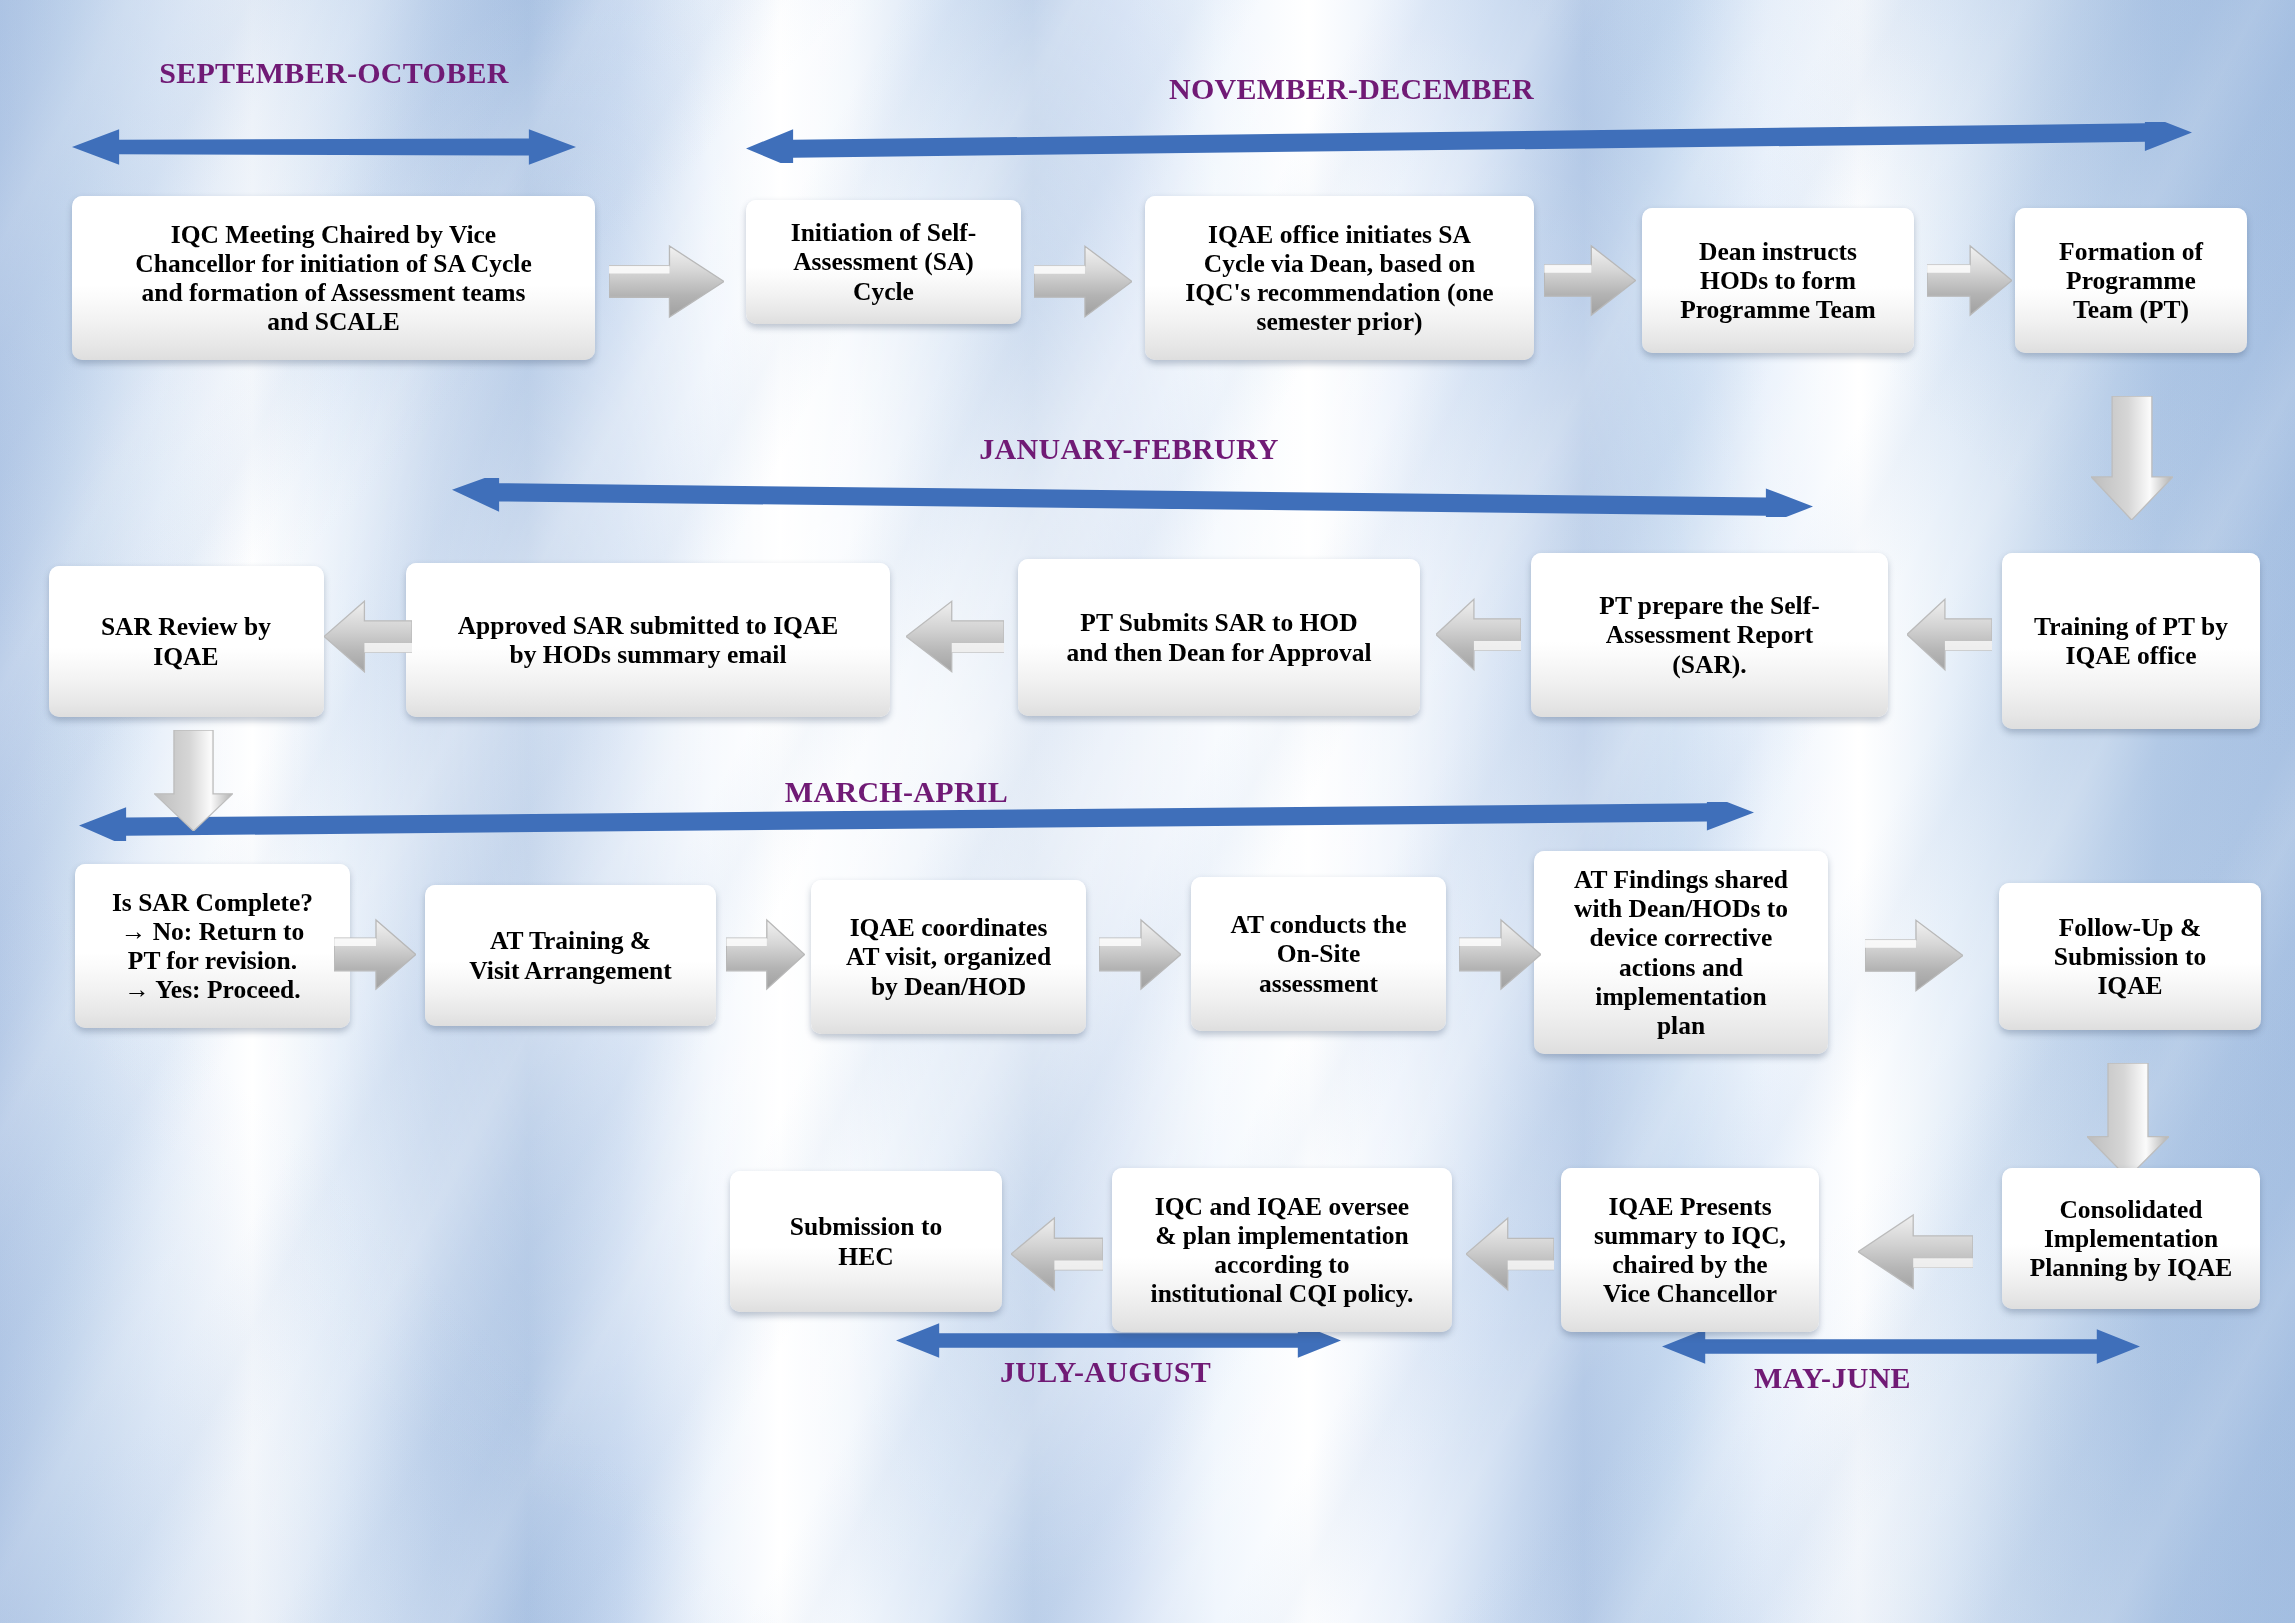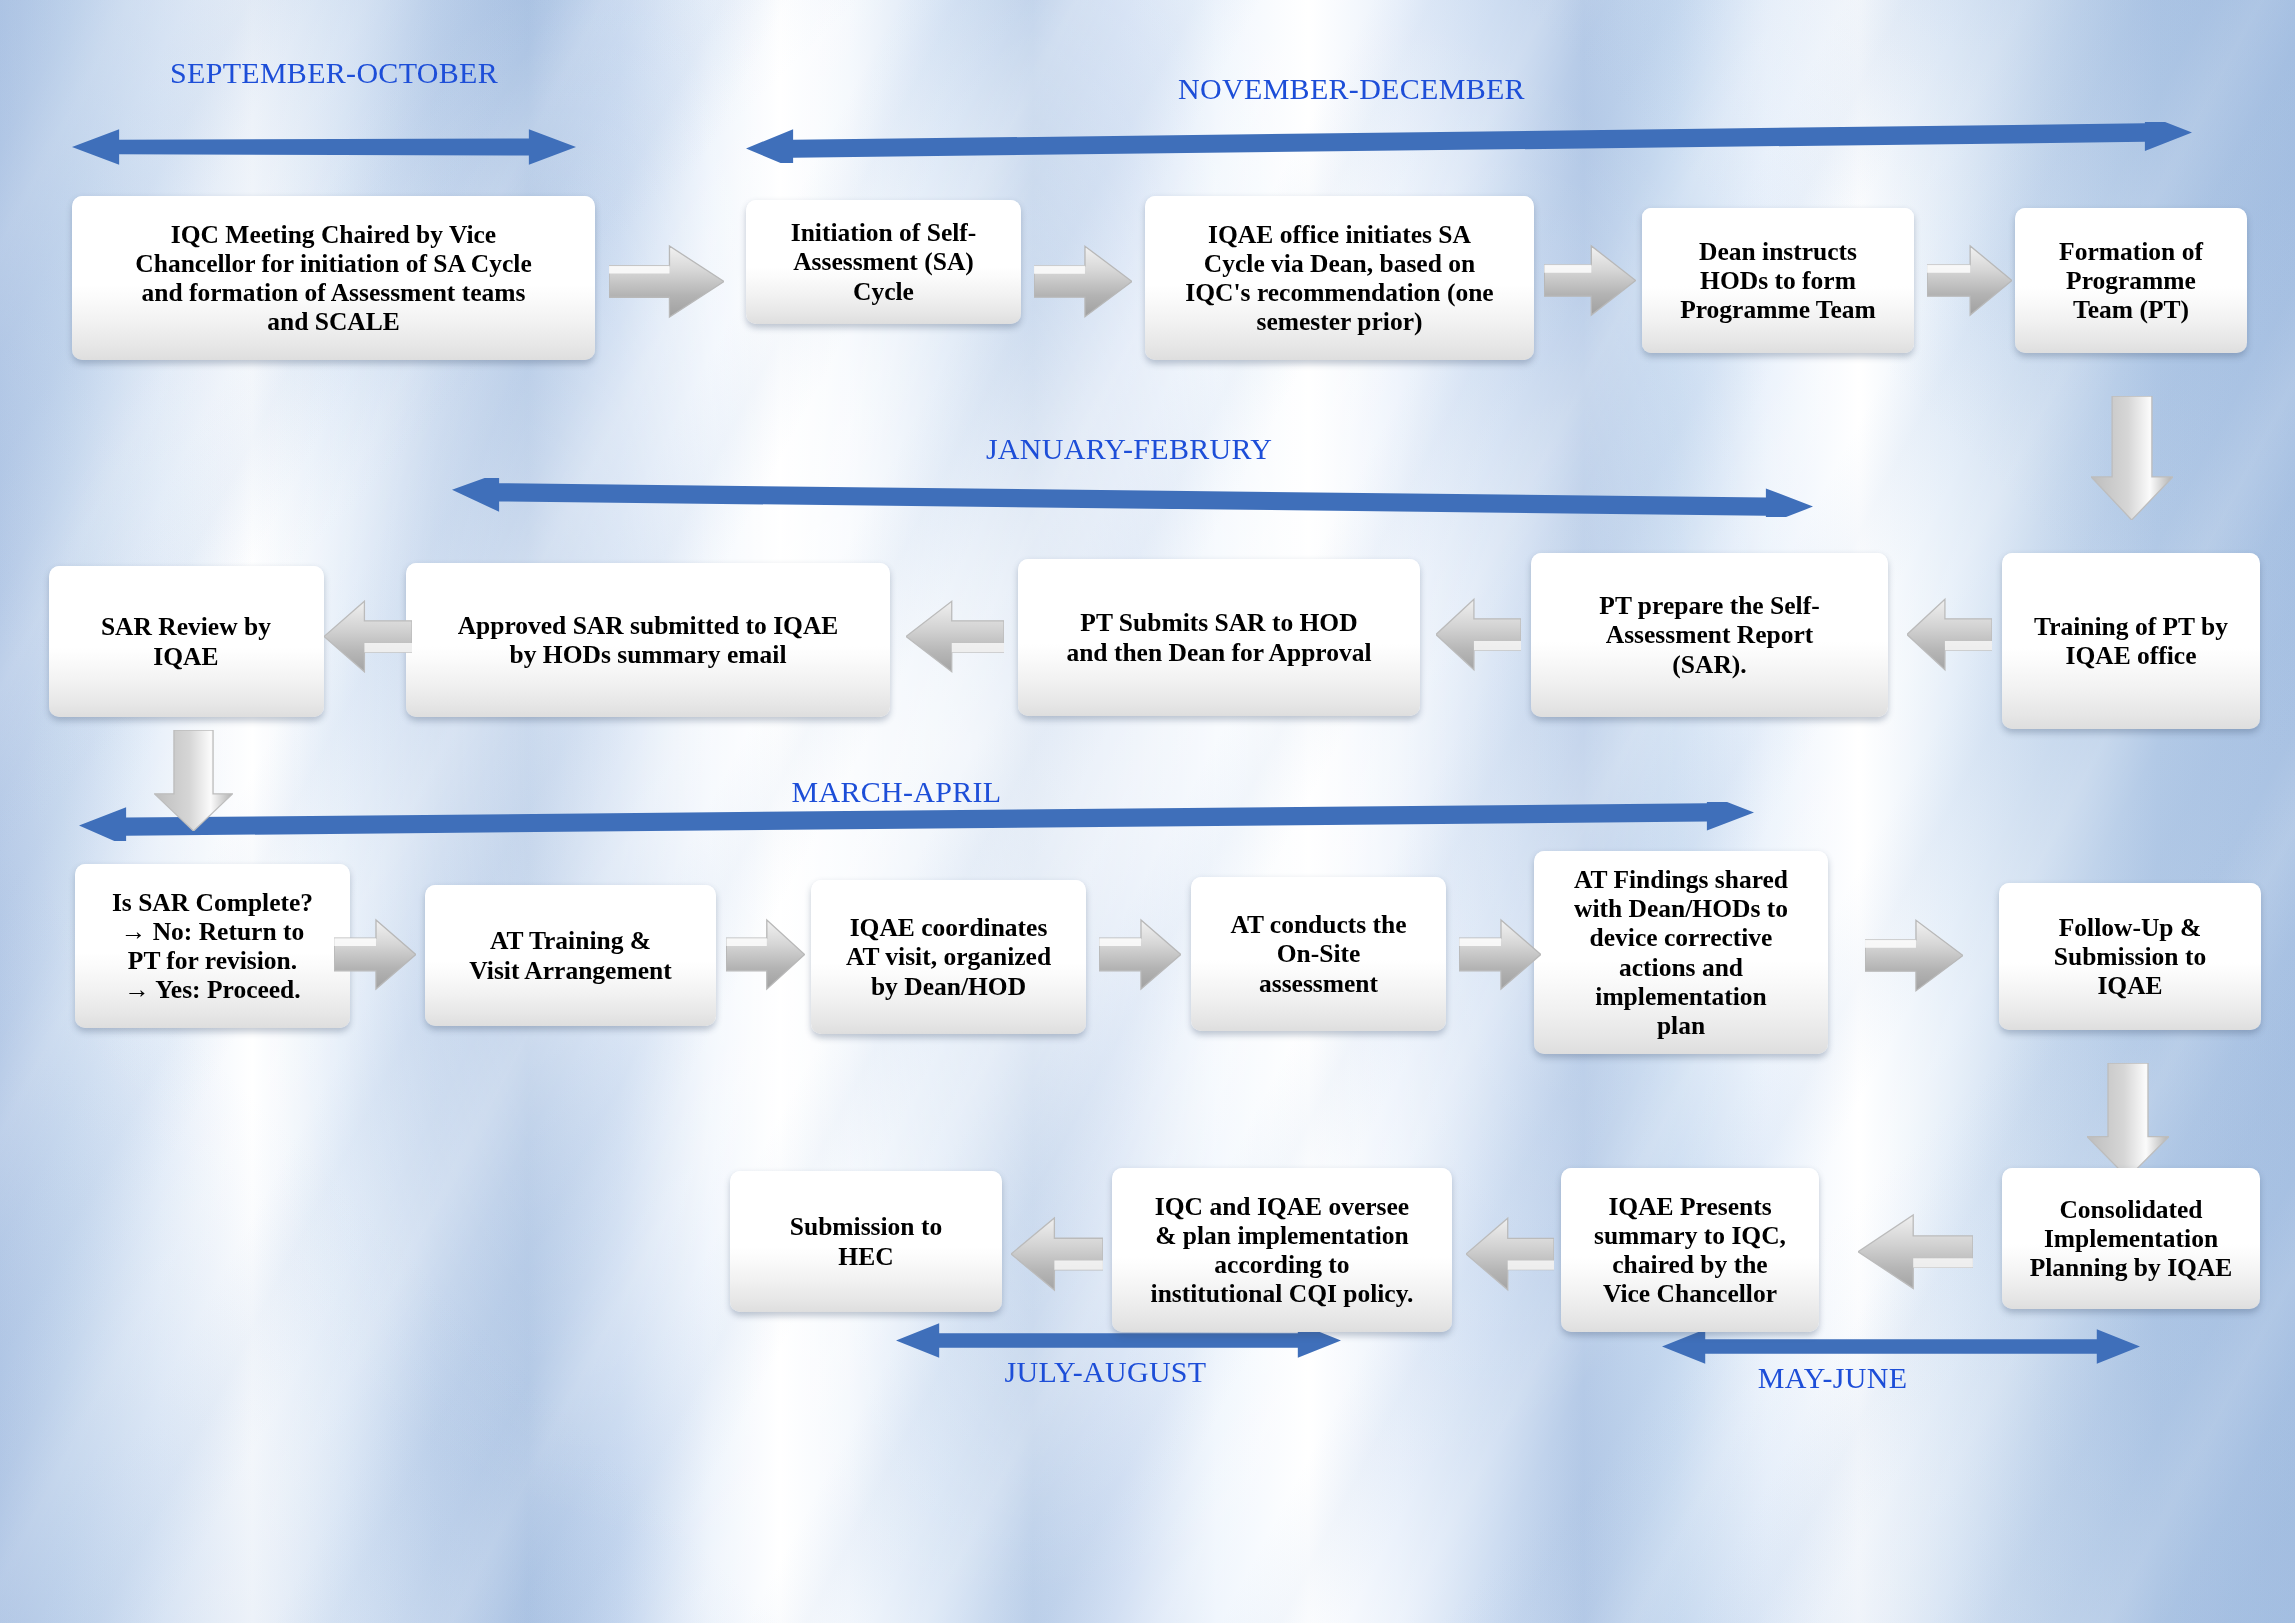--- a/index.html
+++ b/index.html
@@ -74,22 +74,22 @@
     background:
       linear-gradient(135deg, rgba(150,180,220,0.30) 0%, rgba(150,180,220,0) 22%),
       linear-gradient(225deg, rgba(150,180,220,0.28) 0%, rgba(150,180,220,0) 20%),
       linear-gradient(45deg,  rgba(150,180,220,0.26) 0%, rgba(150,180,220,0) 20%),
       linear-gradient(315deg, rgba(150,180,220,0.30) 0%, rgba(150,180,220,0) 22%);
   }
 
   
   .period-label {
     position: absolute;
-    font-weight: normal;
-    color: #1d4ed8;
+    font-weight: bold;
+    color: #701a75;
     letter-spacing: 0.3px;
     white-space: nowrap;
     font-size: 30px;
     text-align: center;
   }
 
   
   .tl-arrow { position: absolute; }
   .tl-arrow svg { display: block; width: 100%; height: 100%; }
 
@@ -198,21 +198,21 @@
 Cycle</div>
   </div>
 
   <div class="box" style="left:1145px; top:196px; width:389px; height:164px;">
     <div class="txt">IQAE office initiates SA
 Cycle via Dean, based on
 IQC's recommendation (one
 semester prior)</div>
   </div>
 
-  <div class="box" style="left:1642px; top:208px; width:272px; height:145px;border-radius:9px;">
+  <div class="box" style="left:1642px; top:208px; width:272px; height:145px;">
     <div class="txt">Dean instructs
 HODs to form
 Programme Team</div>
   </div>
 
   <div class="box" style="left:2015px; top:208px; width:232px; height:145px;">
     <div class="txt small">Formation of
 Programme
 Team (PT)</div>
   </div>

